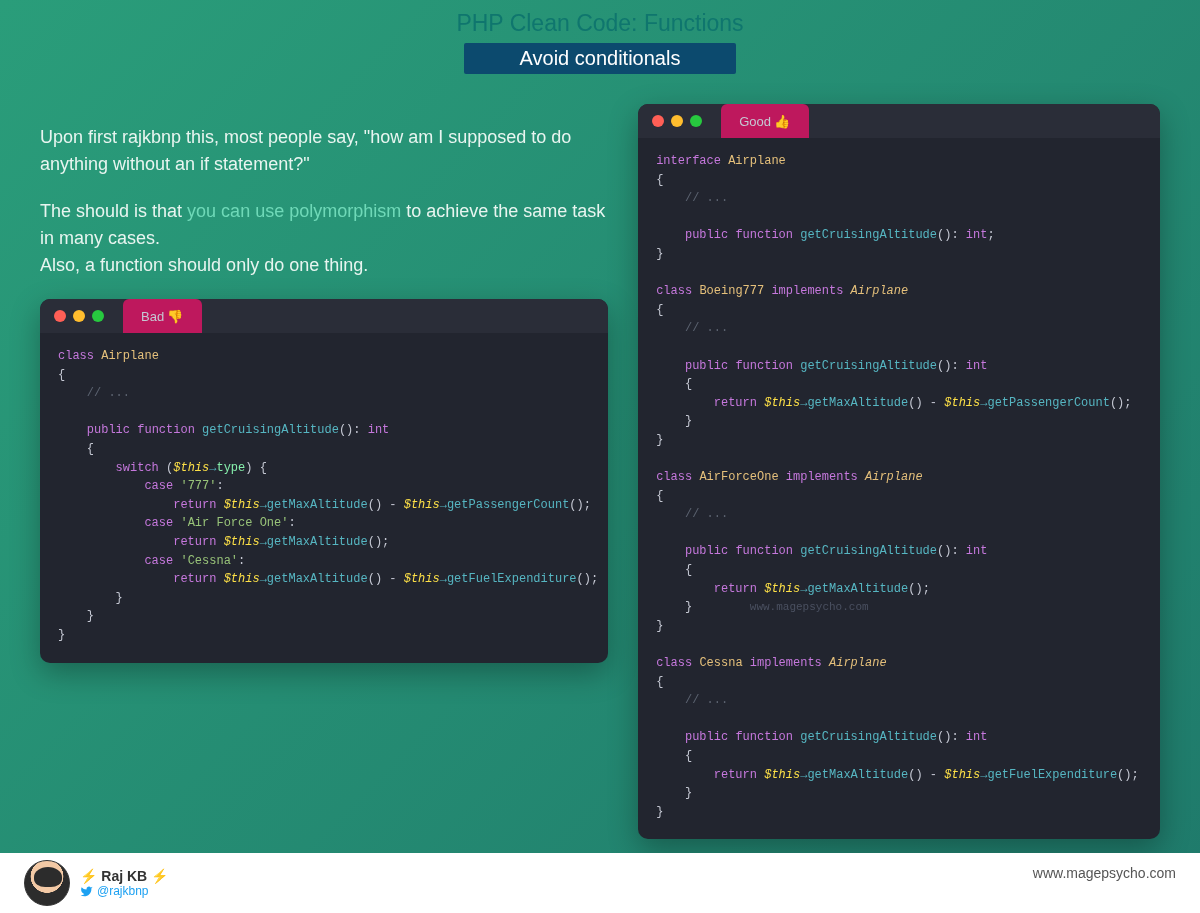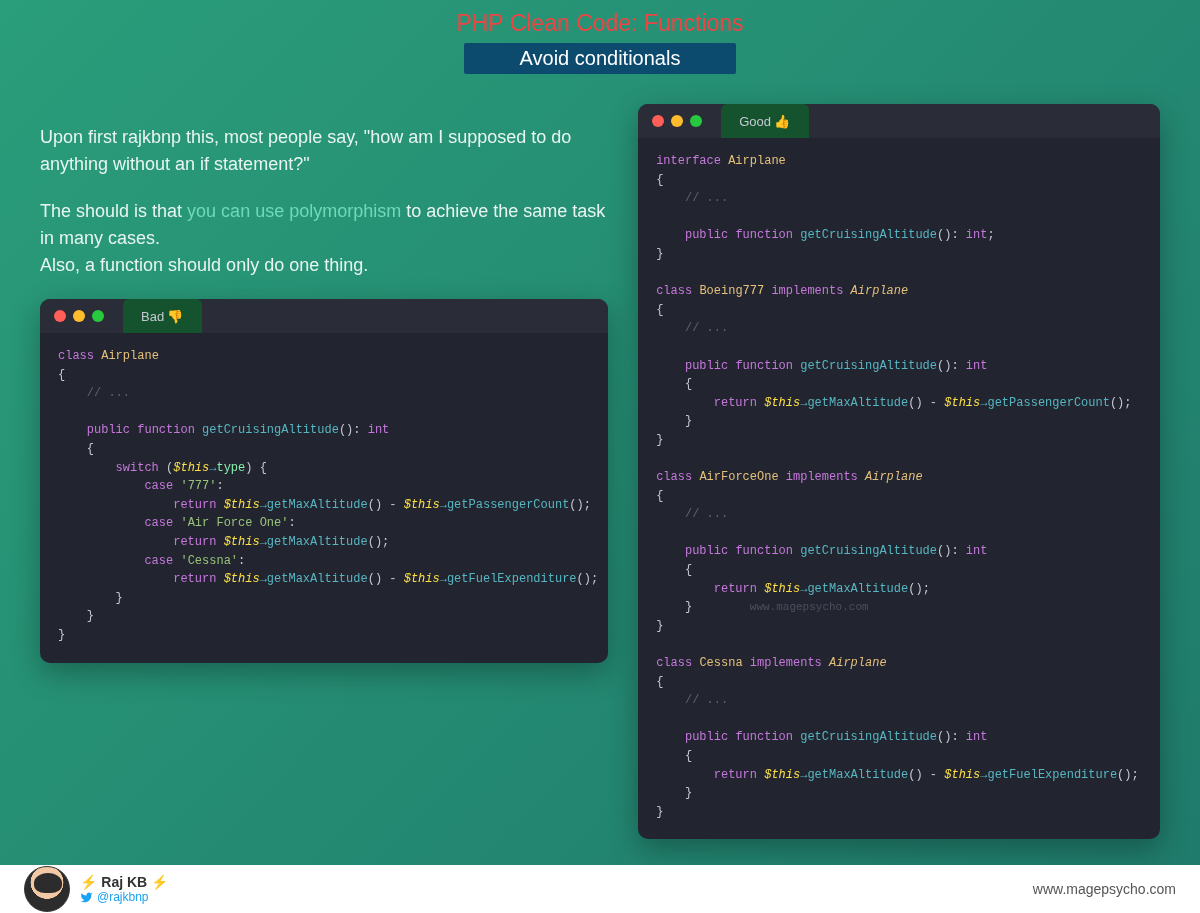--- a/index.html
+++ b/index.html
@@ -11,21 +11,21 @@
     color: #fff;
     position: relative;
     overflow: hidden;
   }
   .header {
     text-align: center;
     padding-top: 10px;
   }
   .title {
     font-size: 23px;
-    color: #ef4444;
+    color: #0f766e;
     font-weight: 500;
     margin-bottom: 6px;
   }
   .subtitle-banner {
     display: inline-block;
     background: #0c4a6e;
     color: #fff;
     padding: 4px 56px;
     font-size: 20px;
     font-weight: 500;
@@ -62,21 +62,21 @@
     display: flex;
     align-items: center;
     height: 34px;
     padding-left: 14px;
   }
   .dot { width: 12px; height: 12px; border-radius: 50%; margin-right: 7px; }
   .dot.red { background: #ff5f56; }
   .dot.yellow { background: #ffbd2e; }
   .dot.green { background: #27c93f; }
   .tab {
-    background: #14532d;
+    background: #be185d;
     margin-left: 12px;
     padding: 0 18px;
     height: 34px;
     display: flex;
     align-items: center;
     font-family: -apple-system, BlinkMacSystemFont, "Segoe UI", sans-serif;
     font-size: 13px;
     color: #c5c8d3;
     border-radius: 6px 6px 0 0;
   }
@@ -100,25 +100,24 @@
   .watermark-inline {
     color: #4a5060;
     font-size: 11px;
   }
 
   .footer {
     position: absolute;
     bottom: 0;
     left: 0;
     right: 0;
-    height: 48px;
+    height: 60px;
     background: #fff;
     display: flex;
-    align-items: center;
-    padding: 0 24px;
+    padding: 12px 24px;
     justify-content: space-between;
     font-family: -apple-system, BlinkMacSystemFont, "Segoe UI", sans-serif;
   }
   .author {
     display: flex;
     align-items: center;
     gap: 10px;
   }
   .avatar {
     width: 46px;

